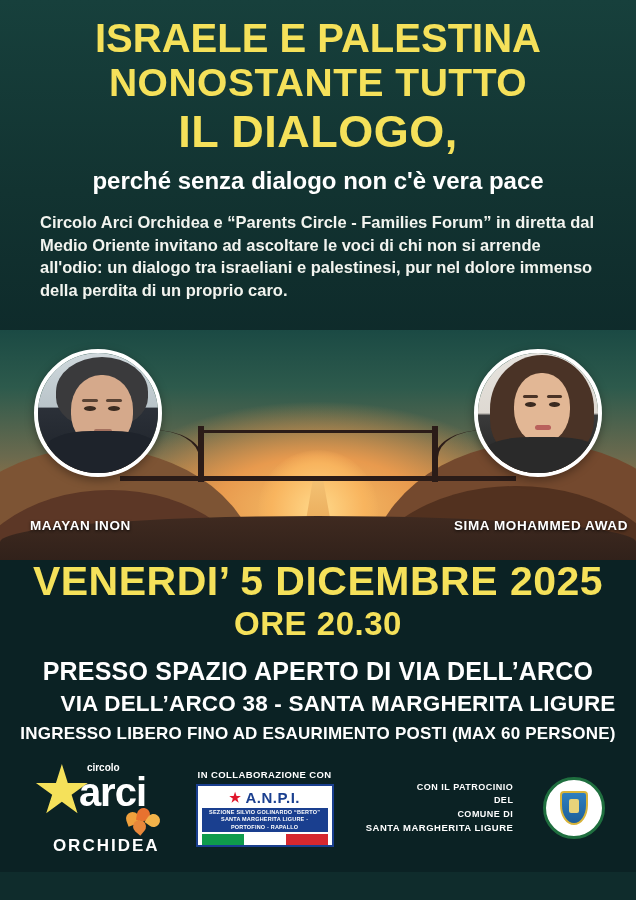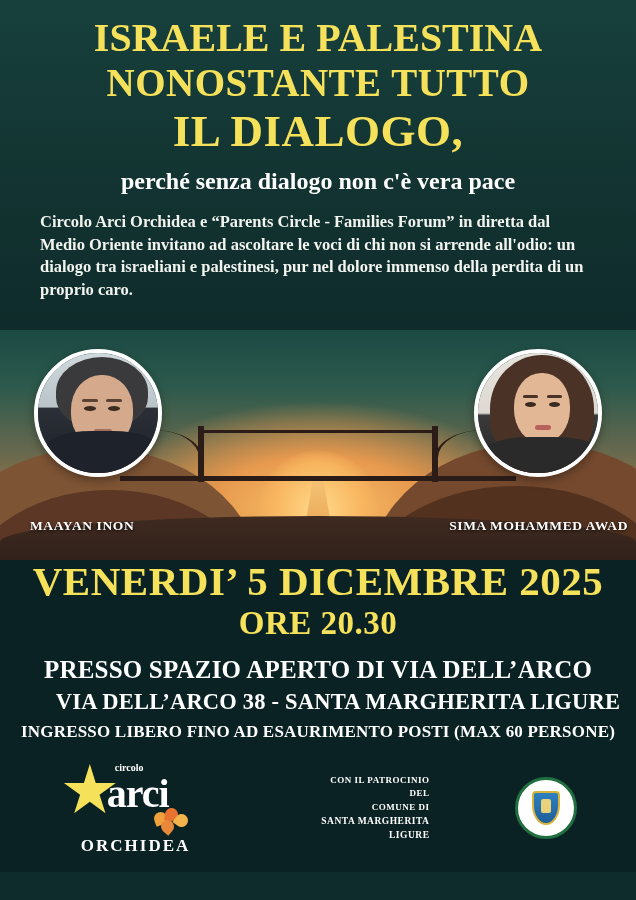--- a/index.html
+++ b/index.html
@@ -8,21 +8,20 @@
     font-family: "Liberation Sans", sans-serif;
     background: #0f2c2c;
     overflow: hidden;
   }
   .poster {
     position: relative;
     width: 636px;
     height: 872px;
     background: linear-gradient(180deg, #17403c 0%, #123331 22%, #0e2a2a 40%, #0b2224 52%);
     overflow: hidden;
-    font-family: Liberation Serif, serif;
   }
 
   
   .top {
     position: relative;
     z-index: 5;
     padding: 18px 18px 0 18px;
     text-align: center;
   }
   .h1 {
@@ -365,20 +364,36 @@
       <div class="arci-word">arci</div>
       <div class="arci-flower">
         <span class="petal a"></span>
         <span class="petal b"></span>
         <span class="petal c"></span>
         <span class="petal d"></span>
       </div>
       <div class="arci-orchidea">ORCHIDEA</div>
     </div>
 
+    <div class="anpi-block">
+      <div class="anpi-caption">IN COLLABORAZIONE CON</div>
+      <div class="anpi-card">
+        <div class="anpi-top">
+          <span class="anpi-star">★</span>
+          <span>A.N.P.I.</span>
+        </div>
+        <div class="anpi-band">SEZIONE SILVIO GOLINARDO “BERTO”
+SANTA MARGHERITA LIGURE - PORTOFINO - RAPALLO</div>
+        <div class="anpi-flag">
+          <i class="g"></i>
+          <i class="w"></i>
+          <i class="r"></i>
+        </div>
+      </div>
+    </div>
 
     <div class="patro">
       <div class="patro-line">CON IL PATROCINIO</div>
       <div class="patro-line">DEL</div>
       <div class="patro-line">COMUNE DI</div>
       <div class="patro-line big">SANTA MARGHERITA LIGURE</div>
     </div>
 
     <div class="crest">
       <div class="crest-ring">

